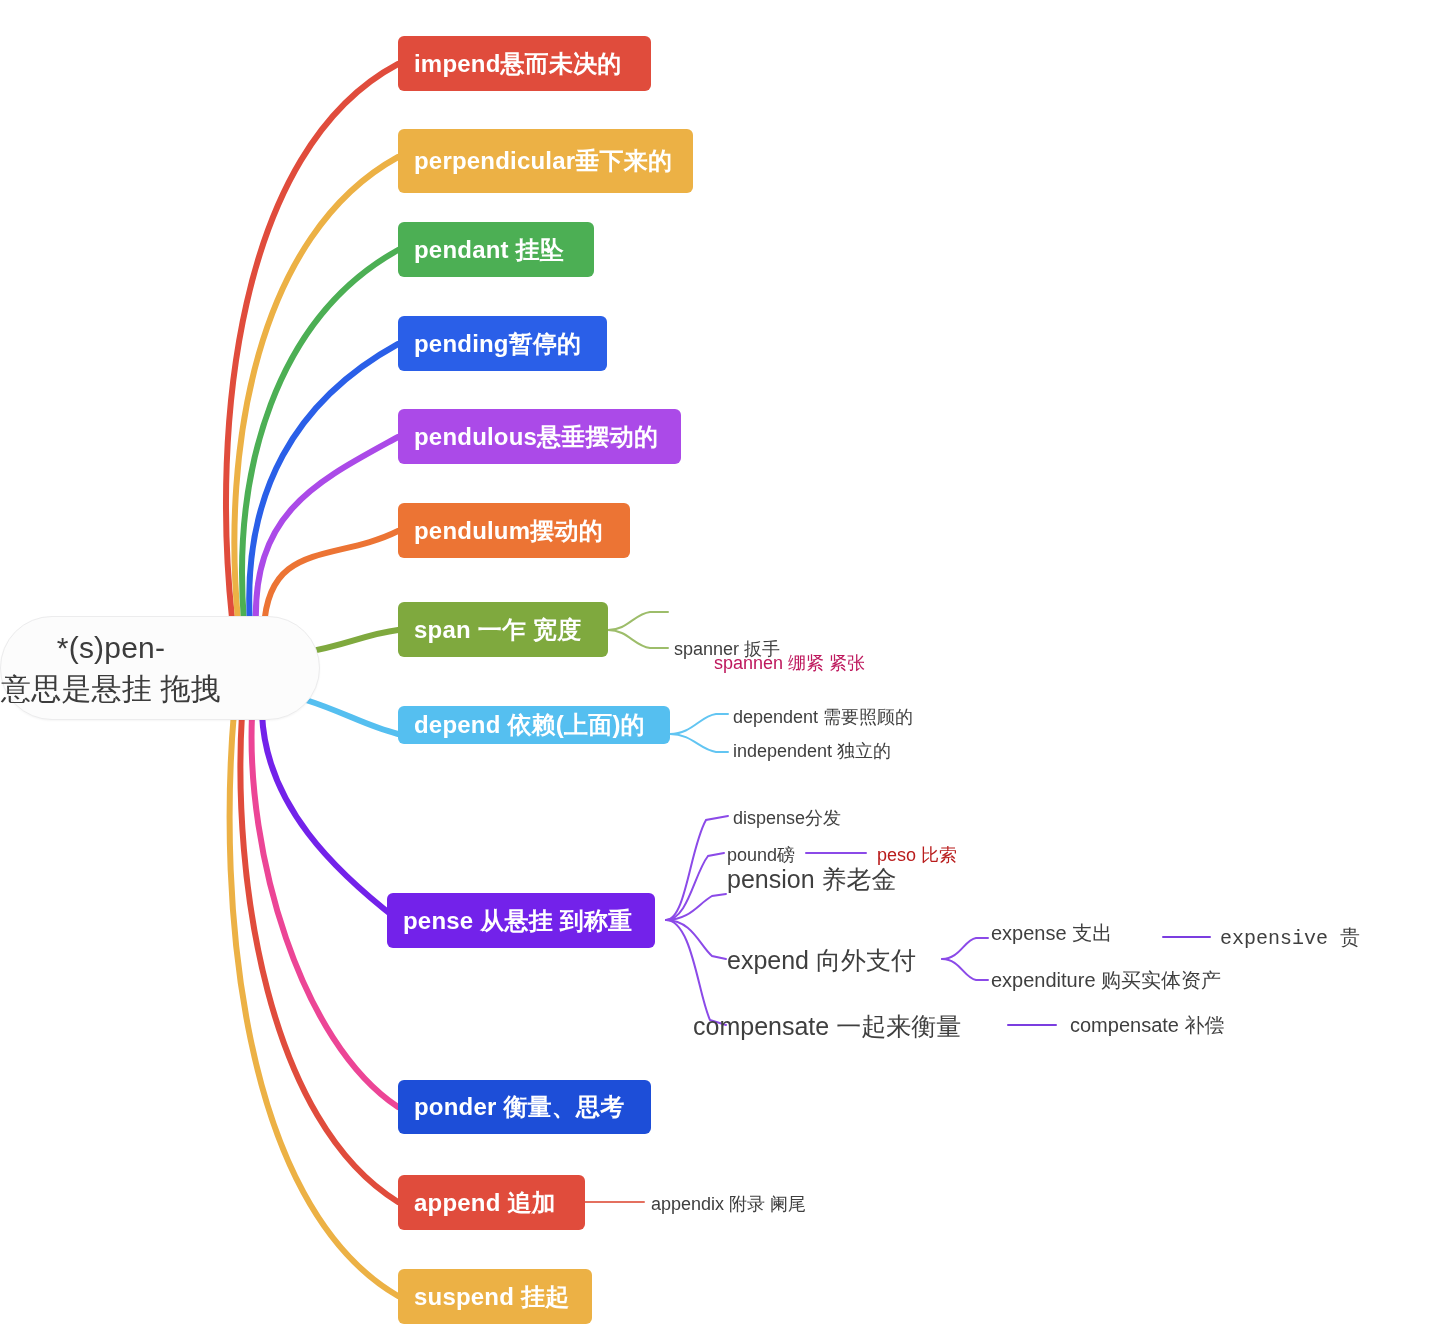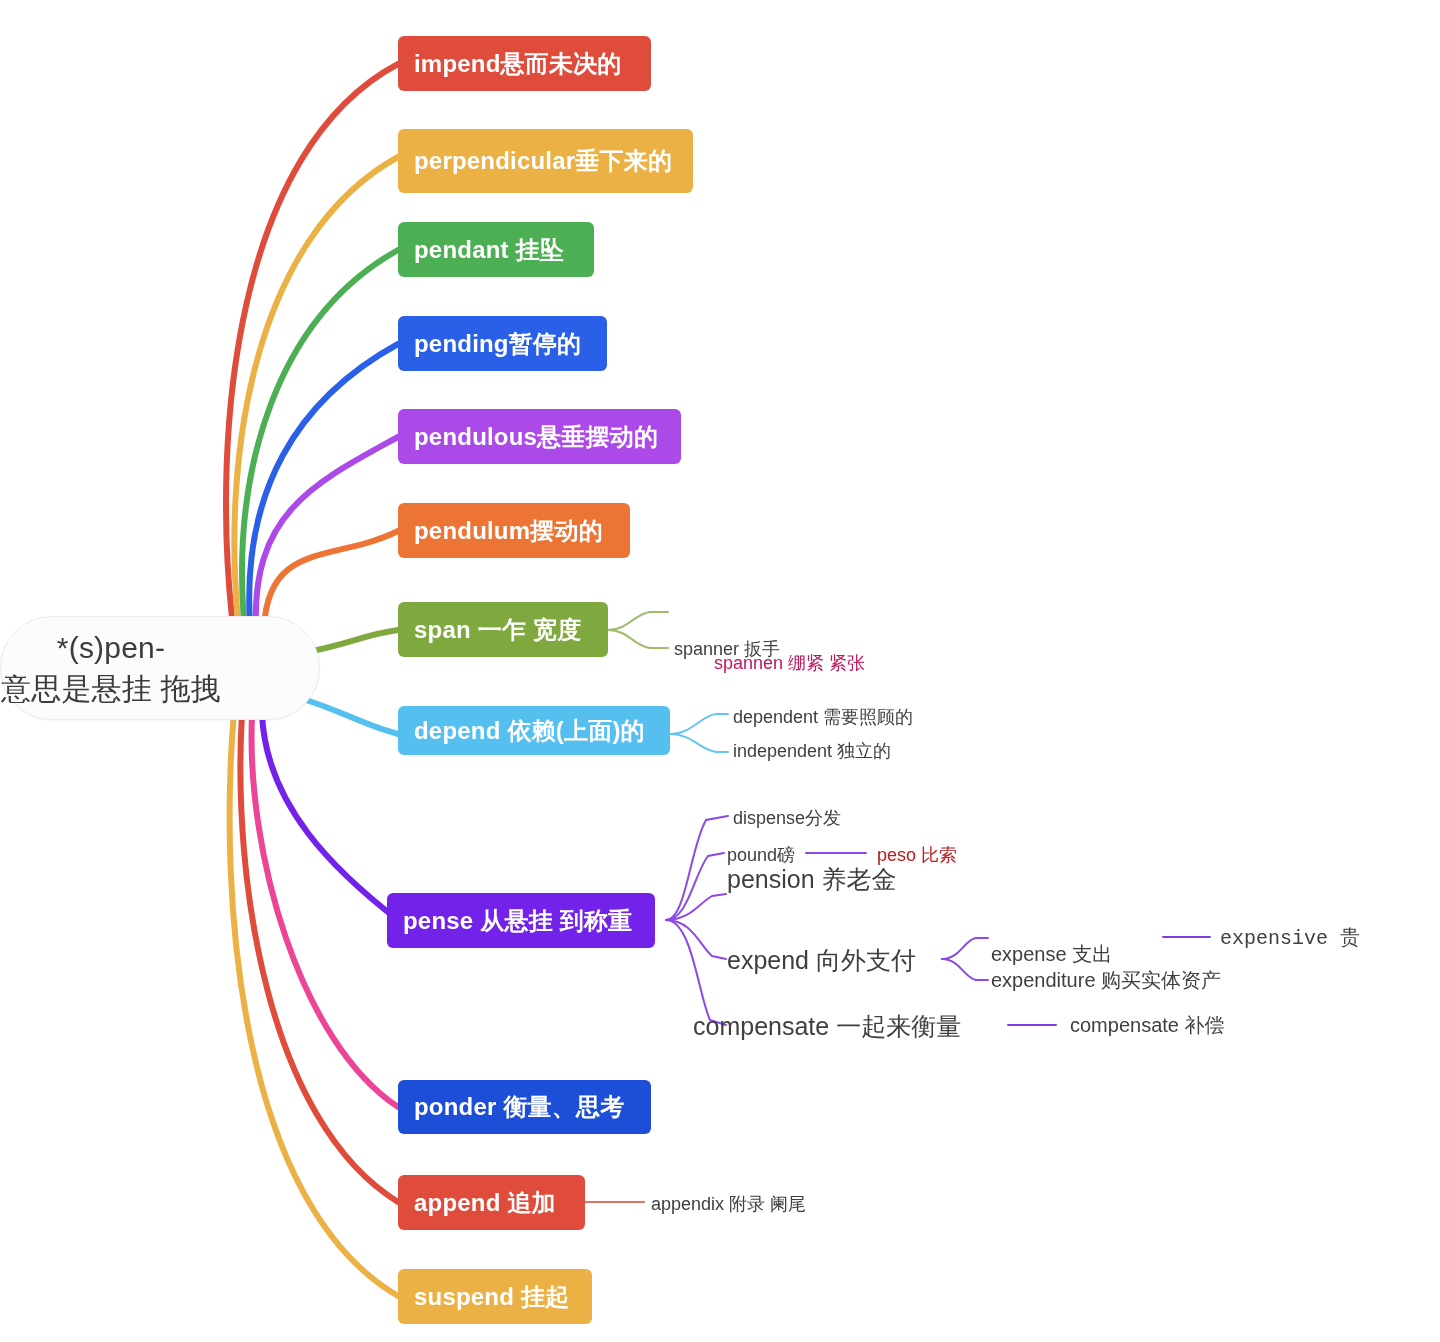--- a/index.html
+++ b/index.html
@@ -133,35 +133,35 @@
     </div>
   </div>
 
   <div class="node box" style="left: 398px; top: 36px; min-width: 253px; height: 55px; background: rgb(224, 76, 60); color: rgb(255, 255, 255);">impend悬而未决的</div>
   <div class="node box" style="left: 398px; top: 129px; min-width: 295px; height: 64px; background: rgb(236, 177, 69); color: rgb(255, 255, 255);">perpendicular垂下来的</div>
   <div class="node box" style="left: 398px; top: 222px; min-width: 196px; height: 55px; background: rgb(76, 175, 84); color: rgb(255, 255, 255);">pendant 挂坠</div>
   <div class="node box" style="left: 398px; top: 316px; min-width: 209px; height: 55px; background: rgb(42, 95, 232); color: rgb(255, 255, 255);">pending暂停的</div>
   <div class="node box" style="left: 398px; top: 409px; min-width: 283px; height: 55px; background: rgb(171, 74, 232); color: rgb(255, 255, 255);">pendulous悬垂摆动的</div>
   <div class="node box" style="left: 398px; top: 503px; min-width: 232px; height: 55px; background: rgb(236, 116, 52); color: rgb(255, 255, 255);">pendulum摆动的</div>
   <div class="node box" style="left: 398px; top: 602px; min-width: 210px; height: 55px; background: rgb(127, 169, 62); color: rgb(255, 255, 255);">span 一乍 宽度</div>
-  <div class="node box" style="left: 398px; top: 706px; min-width: 272px; height: 49px; background: rgb(85, 191, 240); color: rgb(255, 255, 255);">depend 依赖(上面)的</div>
+  <div class="node box" style="left: 398px; top: 706px; min-width: 272px; height: 38px; background: rgb(85, 191, 240); color: rgb(255, 255, 255);">depend 依赖(上面)的</div>
   <div class="node box" style="left: 387px; top: 893px; min-width: 268px; height: 55px; background: rgb(115, 34, 234); color: rgb(255, 255, 255);">pense 从悬挂 到称重</div>
   <div class="node box" style="left: 398px; top: 1080px; min-width: 253px; height: 54px; background: #1d4ed8; color: rgb(255, 255, 255);">ponder 衡量、思考</div>
   <div class="node box" style="left: 398px; top: 1175px; min-width: 187px; height: 55px; background: rgb(224, 76, 60); color: rgb(255, 255, 255);">append 追加</div>
   <div class="node box" style="left: 398px; top: 1269px; min-width: 194px; height: 55px; background: rgb(236, 177, 69); color: rgb(255, 255, 255);">suspend 挂起</div>
 
   <div class="node leaf leaf-sm" style="left: 714px; top: 603px; color: #be185d; margin-top: 48px;">spannen 绷紧 紧张</div>
   <div class="node leaf leaf-sm" style="left: 674px; top: 637px; color: rgb(63, 63, 63);">spanner 扳手</div>
   <div class="node leaf leaf-sm" style="left: 733px; top: 705px; color: rgb(63, 63, 63);">dependent 需要照顾的</div>
   <div class="node leaf leaf-sm" style="left: 733px; top: 739px; color: rgb(63, 63, 63);">independent 独立的</div>
   <div class="node leaf leaf-sm" style="left: 733px; top: 806px; color: rgb(63, 63, 63);">dispense分发</div>
   <div class="node leaf leaf-sm" style="left: 727px; top: 843px; color: rgb(63, 63, 63);">pound磅</div>
   <div class="node leaf leaf-sm" style="left: 877px; top: 843px; color: #b91c1c;">peso 比索</div>
   <div class="node leaf leaf-lg" style="left: 727px; top: 832px; color: rgb(63, 63, 63); margin-top: 31px;">pension 养老金</div>
   <div class="node leaf leaf-lg" style="left: 727px; top: 944px; color: rgb(63, 63, 63);">expend 向外支付</div>
-  <div class="node leaf leaf-md" style="left: 991px; top: 941px; color: rgb(63, 63, 63);">expense 支出</div>
+  <div class="node leaf leaf-md" style="left: 991px; top: 920px; color: rgb(63, 63, 63);">expense 支出</div>
   <div class="node leaf leaf-md" style="left: 1220px; top: 924px; color: rgb(63, 63, 63); font-family: Liberation Mono, monospace;">expensive 贵</div>
   <div class="node leaf leaf-md" style="left: 991px; top: 967px; color: rgb(63, 63, 63);">expenditure 购买实体资产</div>
   <div class="node leaf leaf-lg" style="left: 693px; top: 1010px; color: rgb(63, 63, 63);">compensate 一起来衡量</div>
   <div class="node leaf leaf-md" style="left: 1070px; top: 1012px; color: rgb(63, 63, 63);">compensate 补偿</div>
   <div class="node leaf leaf-sm" style="left: 651px; top: 1192px; color: rgb(63, 63, 63);">appendix 附录 阑尾</div>
 
 </div>
 
 </body></html>

